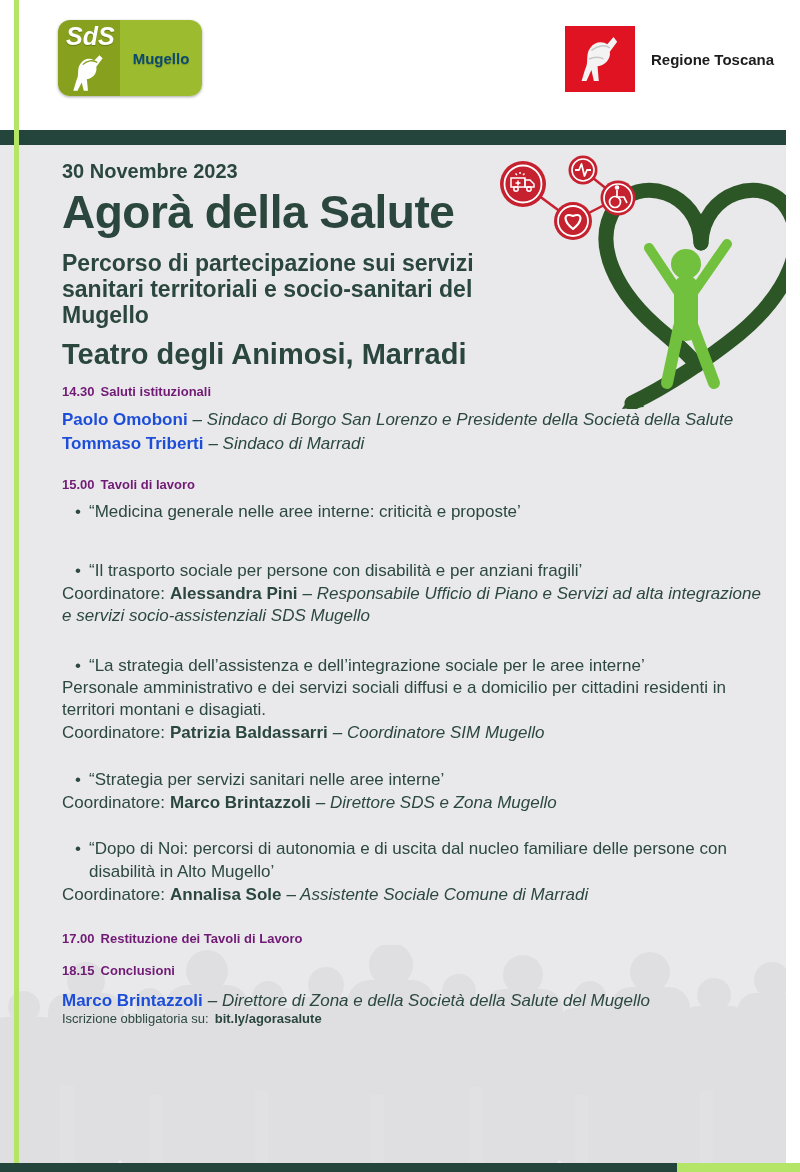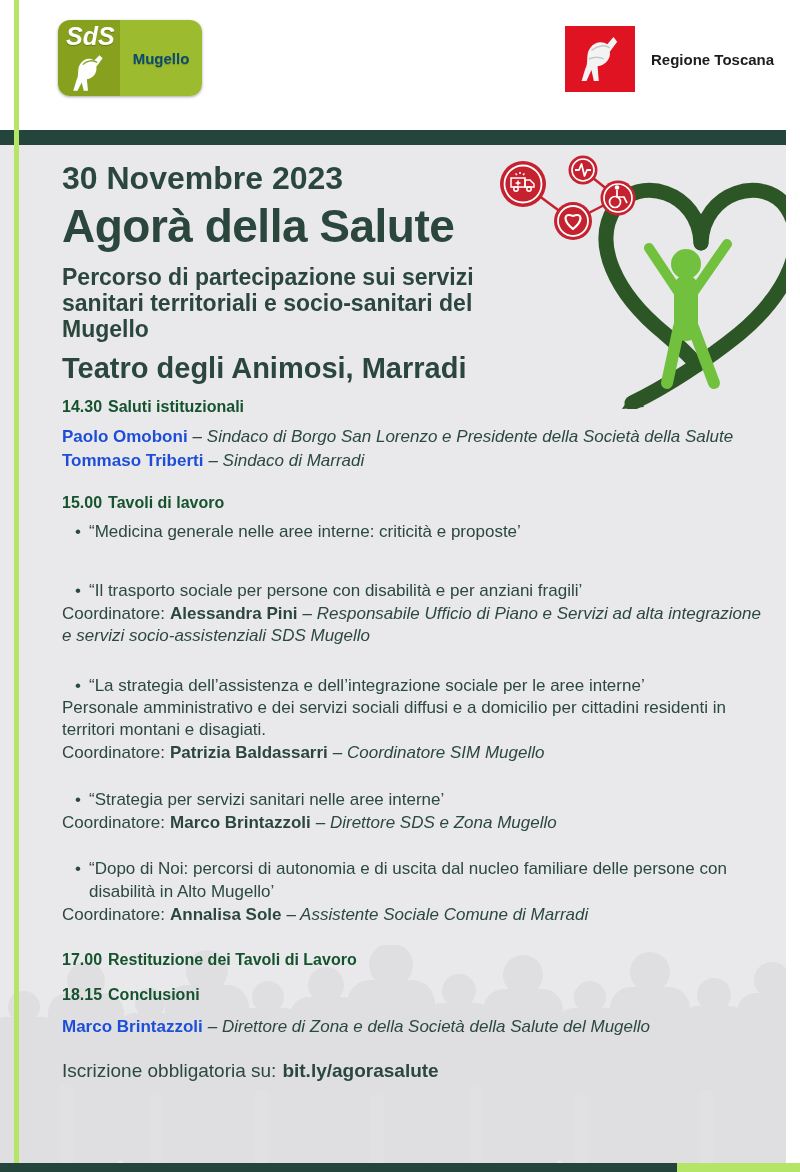--- a/index.html
+++ b/index.html
@@ -22,25 +22,25 @@
   .lime-stripe{position:absolute;left:14px;top:0;width:5px;height:1163px;background:#b5e566;z-index:6;}
   .top-bar{position:absolute;left:0;top:130px;width:786px;height:15px;background:#24453c;z-index:2;}
   .bottom-bar{position:absolute;left:0;top:1163px;width:800px;height:9px;z-index:6;display:flex;}
   .bb-dark{width:677px;height:9px;background:#24453c;}
   .bb-lime{flex:1;height:9px;background:#b5e566;}
   
   .content{position:absolute;left:0;top:145px;width:786px;height:1018px;background:#e9e9eb;overflow:hidden;}
   .crowd{position:absolute;left:0;bottom:0;z-index:0;}
   .hero-art{position:absolute;right:0;top:2px;z-index:0;}
   .flow{position:relative;z-index:1;padding:0 40px 0 62px;}
-  .date{margin-top:15px;font-size:32px;font-weight:700;color:#2b473d;}
+  .date{margin-top:15px;font-size:20px;font-weight:700;color:#2b473d;}
   .title{margin:2px 0 0 0;font-size:46px;font-weight:700;color:#2b473d;letter-spacing:-.5px;}
   .subtitle{margin-top:12px;width:455px;font-size:23px;font-weight:600;line-height:1.12;color:#2b473d;}
   .venue{margin-top:10px;font-size:29px;font-weight:700;color:#2b473d;}
-  .sess{font-size:16px;font-weight:700;color:#14532d;}
+  .sess{font-size:13px;font-weight:700;color:#701a75;}
   .sess .t{margin-right:6px;}
   .mt-s1{margin-top:13px;}
   .mt-s2{margin-top:20px;}
   .speakers{margin-top:9px;font-size:17px;line-height:1.42;}
   .line b{margin-right:5px;color:#1d4ed8;}
   .line i{font-style:italic;}
   .tables{width:700px;}
   .tbl{font-size:17px;line-height:1.3;}
   .tbl-title-row{display:flex;}
   .bullet{width:14px;margin-left:13px;flex:0 0 auto;}
@@ -48,21 +48,21 @@
   .tbl-desc{margin-top:0;}
   .tbl-desc:empty{display:none;}
   .coord-line{margin-top:1px;}
   .coord-line .coord-label{margin-right:5px;}
   .coord-line b{margin-right:5px;color:#2b473d;}
   .coord-line i{font-style:italic;}
   .t1{margin-top:9px;} .t2{margin-top:37px;} .t3{margin-top:28px;}
   .t4{margin-top:25px;} .t5{margin-top:24px;}
   .mt-rest{margin-top:25px;} .mt-conc{margin-top:17px;}
   .closing{margin-top:13px;font-size:17px;}
-  .reg{margin-top:23px;font-size:19px;}
+  .reg{font-size:13px;}
   .reg span{margin-right:6px;}
   .reg b{color:#2b473d;}
 </style>
 </head>
 <body>
 
 <div class="page">
 
   <div class="logo-row">
     <div class="sds-logo">

